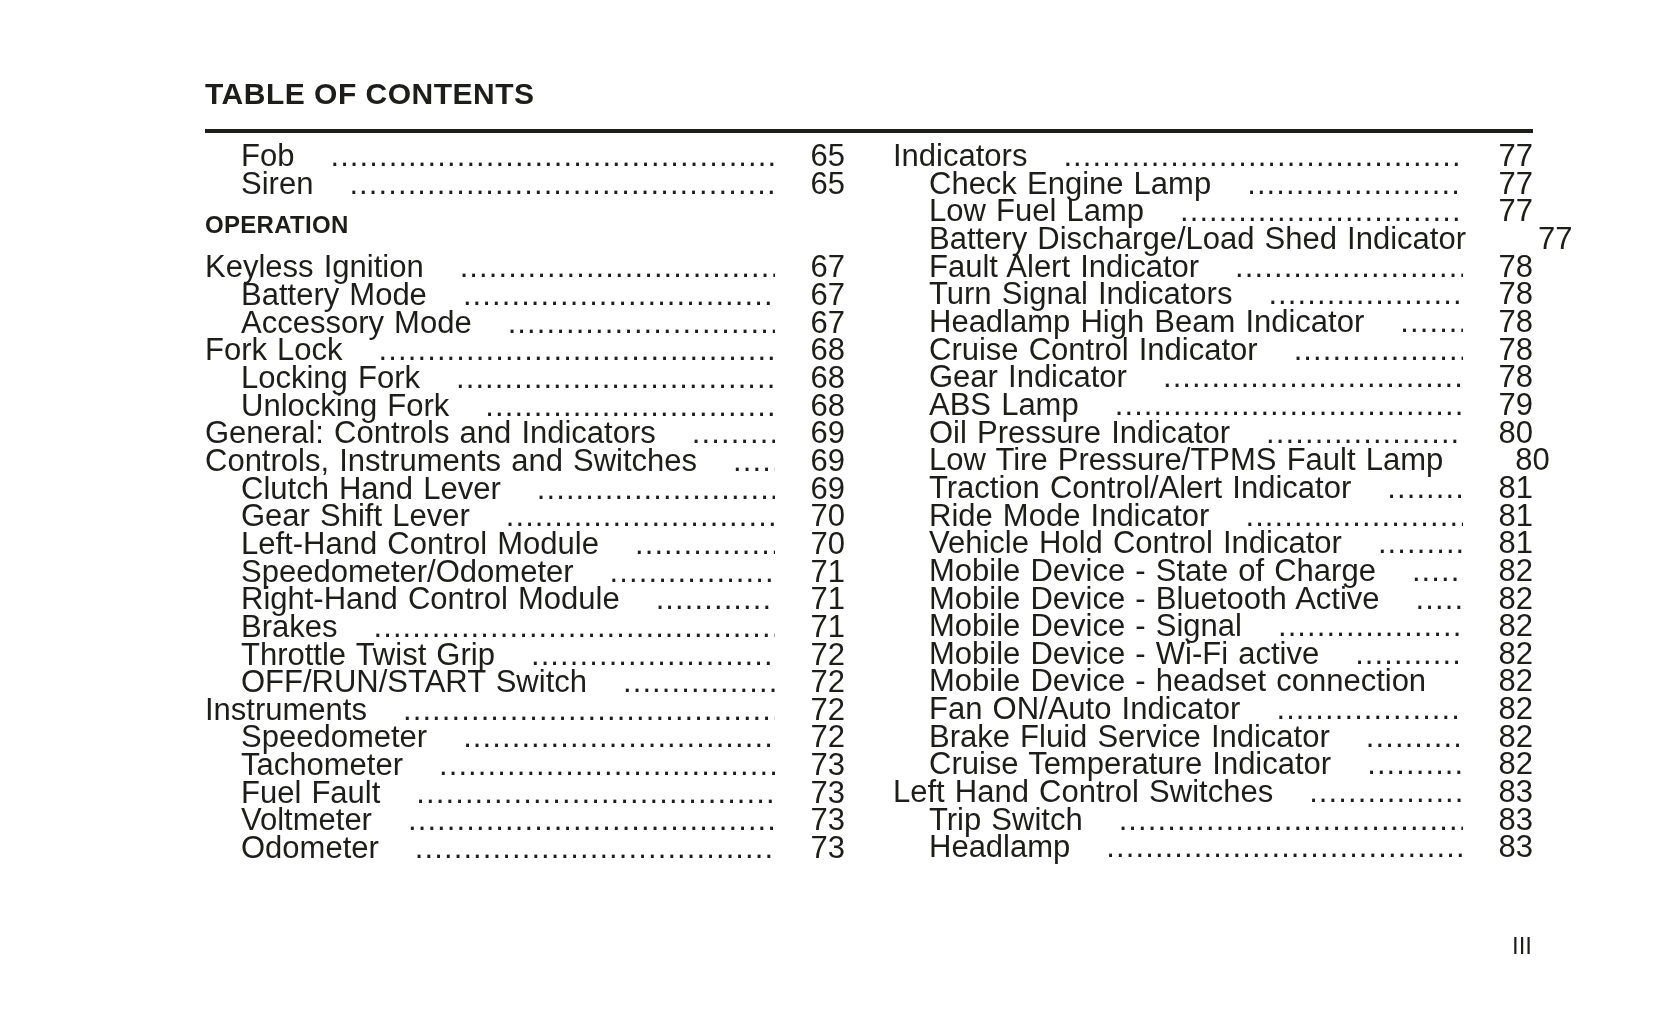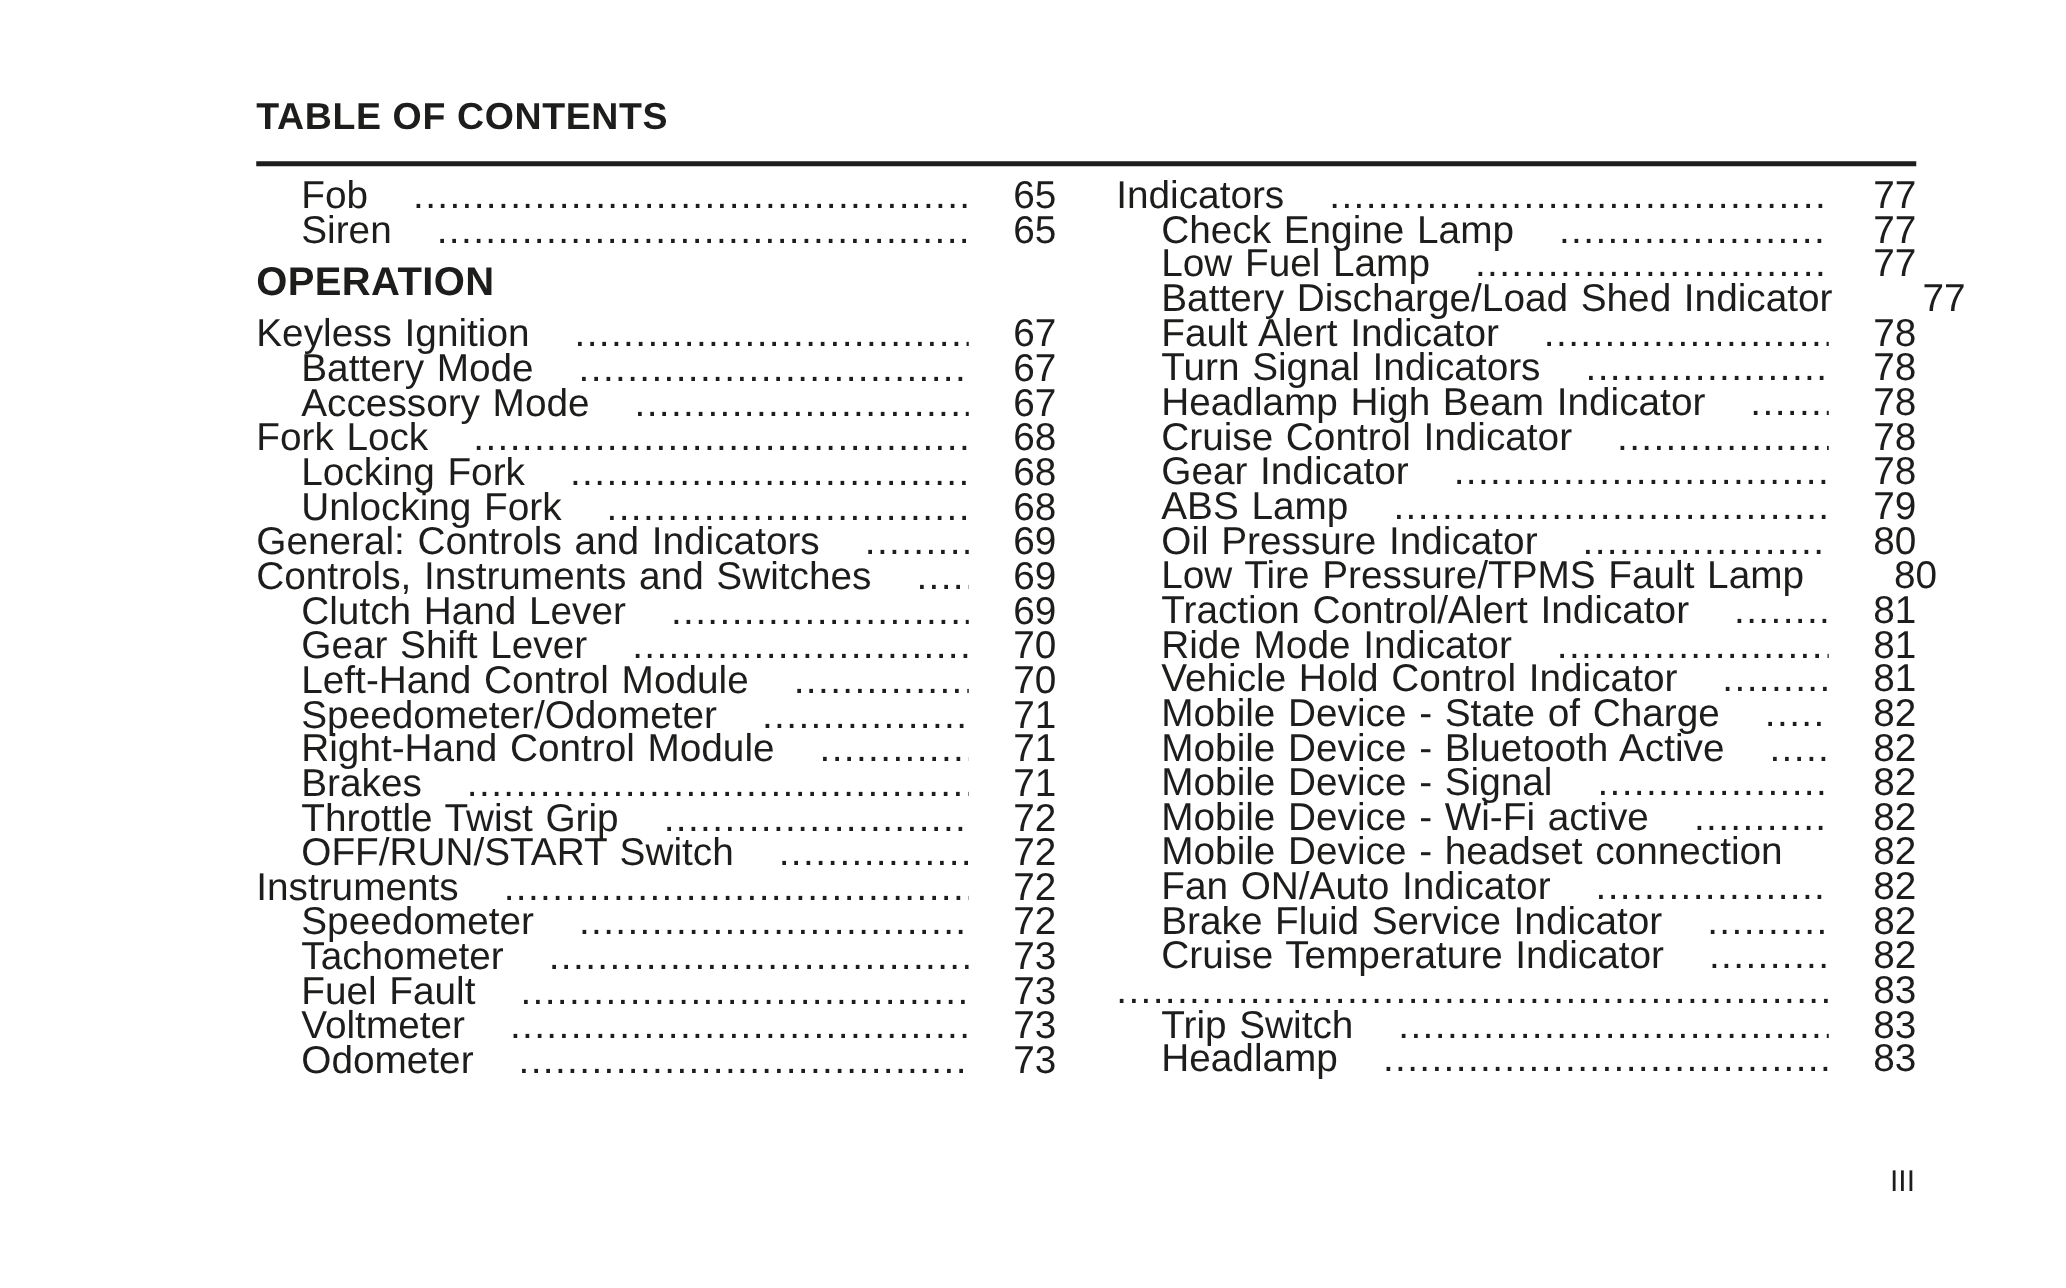--- a/index.html
+++ b/index.html
@@ -50,21 +50,21 @@
     white-space: nowrap;
     letter-spacing: 1.1px;
     min-width: 0;
   }
   .toc-leader::after {
     content: "................................................................................................................................................................";
   }
   .toc-page { white-space: nowrap; flex: 0 0 auto; }
   .section-heading {
     margin: 12px 0 12px 0;
-    font-size: 32px;
+    font-size: 24px;
     font-weight: bold;
     line-height: 32px;
     letter-spacing: 0.3px;
     white-space: nowrap;
   }
   .footer-page-num {
     position: absolute;
     right: 121px;
     top: 932px;
     font-size: 24px;
@@ -311,20 +311,21 @@
     <span class="toc-label">Brake Fluid Service Indicator</span>
     <span class="toc-leader"></span>
     <span class="toc-page">82</span>
   </div>
         <div class="toc-row indent-1">
     <span class="toc-label">Cruise Temperature Indicator</span>
     <span class="toc-leader"></span>
     <span class="toc-page">82</span>
   </div>
         <div class="toc-row">
+    <span class="toc-label">Left Hand Control Switches</span>
     <span class="toc-leader"></span>
     <span class="toc-page">83</span>
   </div>
         <div class="toc-row indent-1">
     <span class="toc-label">Trip Switch</span>
     <span class="toc-leader"></span>
     <span class="toc-page">83</span>
   </div>
         <div class="toc-row indent-1">
     <span class="toc-label">Headlamp</span>

